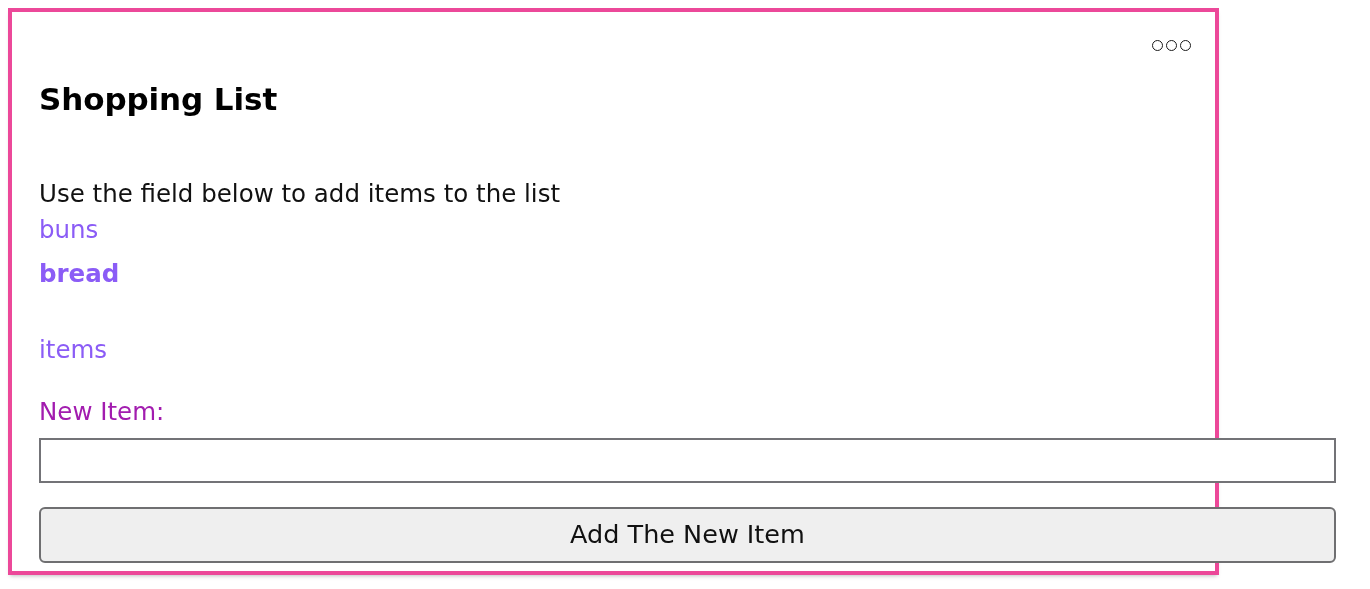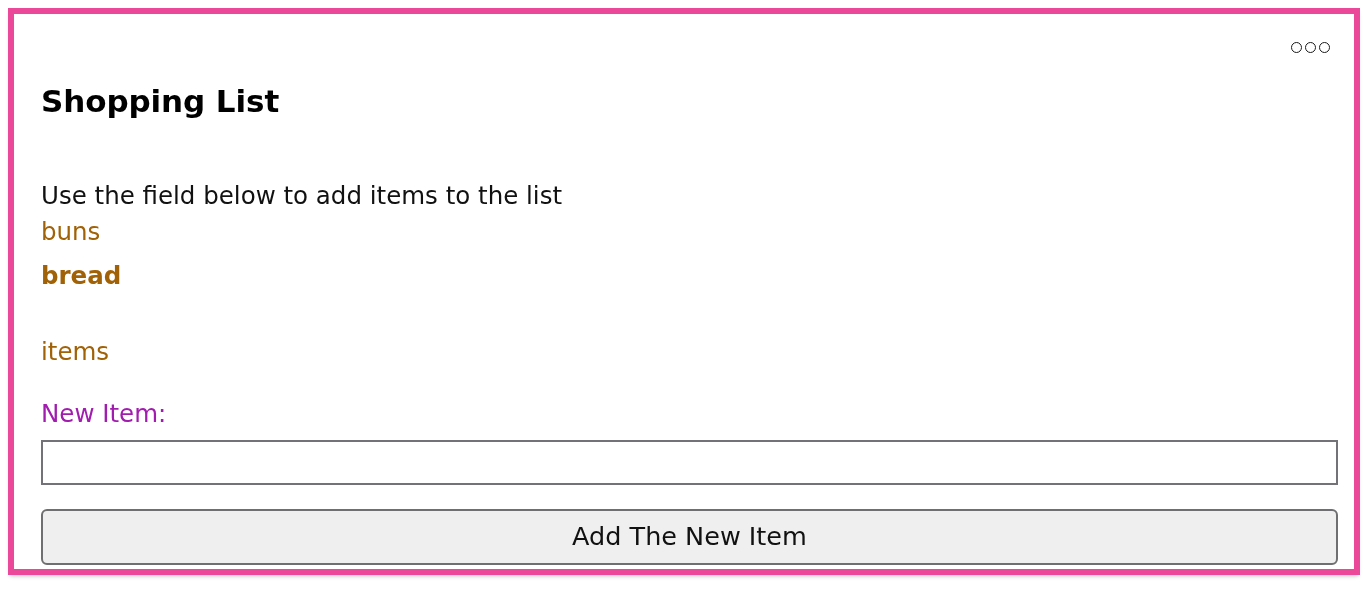--- a/index.html
+++ b/index.html
@@ -12,25 +12,25 @@
     height: 589px;
     font-family: "DejaVu Sans", "Liberation Sans", sans-serif;
     overflow: hidden;
   }
 
   
   #app-frame {
     position: absolute;
     left: 8px;
     top: 8px;
-    width: 1352px;
+    width: 1211px;
     height: 567px;
     box-sizing: border-box;
     background: #ffffff;
-    border: 6px solid #ec4899;
+    border: 4px solid #ec4899;
     box-shadow: 0 3px 4px -2px rgba(0,0,0,0.25);
   }
 
   
   #kebab-menu {
     position: absolute;
     right: 22px;
     top: 26px;
     display: flex;
     gap: 3px;
@@ -82,21 +82,21 @@
     left: 0;
     top: 0;
     margin: 0;
     padding: 0;
     list-style: none;
   }
   #shopping-items li {
     position: absolute;
     left: 0;
     font-size: 24.5px;
-    color: #a16207;
+    color: #8b5cf6;
     line-height: 1.15;
     white-space: nowrap;
   }
   #shopping-items li:nth-child(1) { top: 204px; }
   #shopping-items li:nth-child(2) { top: 248px; font-weight: bold; }
   #shopping-items li:nth-child(3) { top: 324px; }
 
   #new-item-label {
     position: absolute;
     left: 0;

